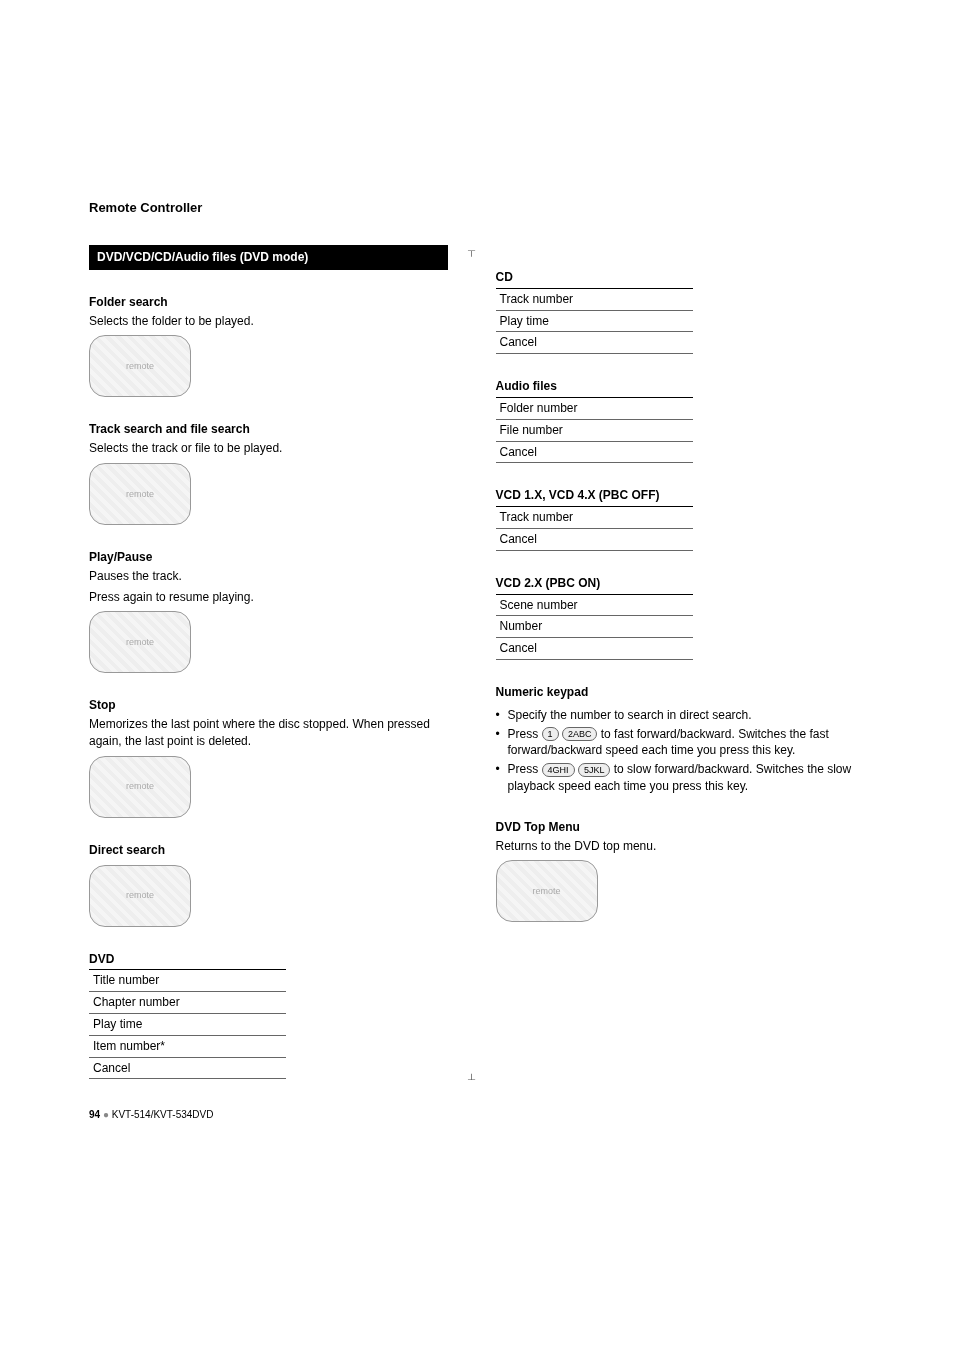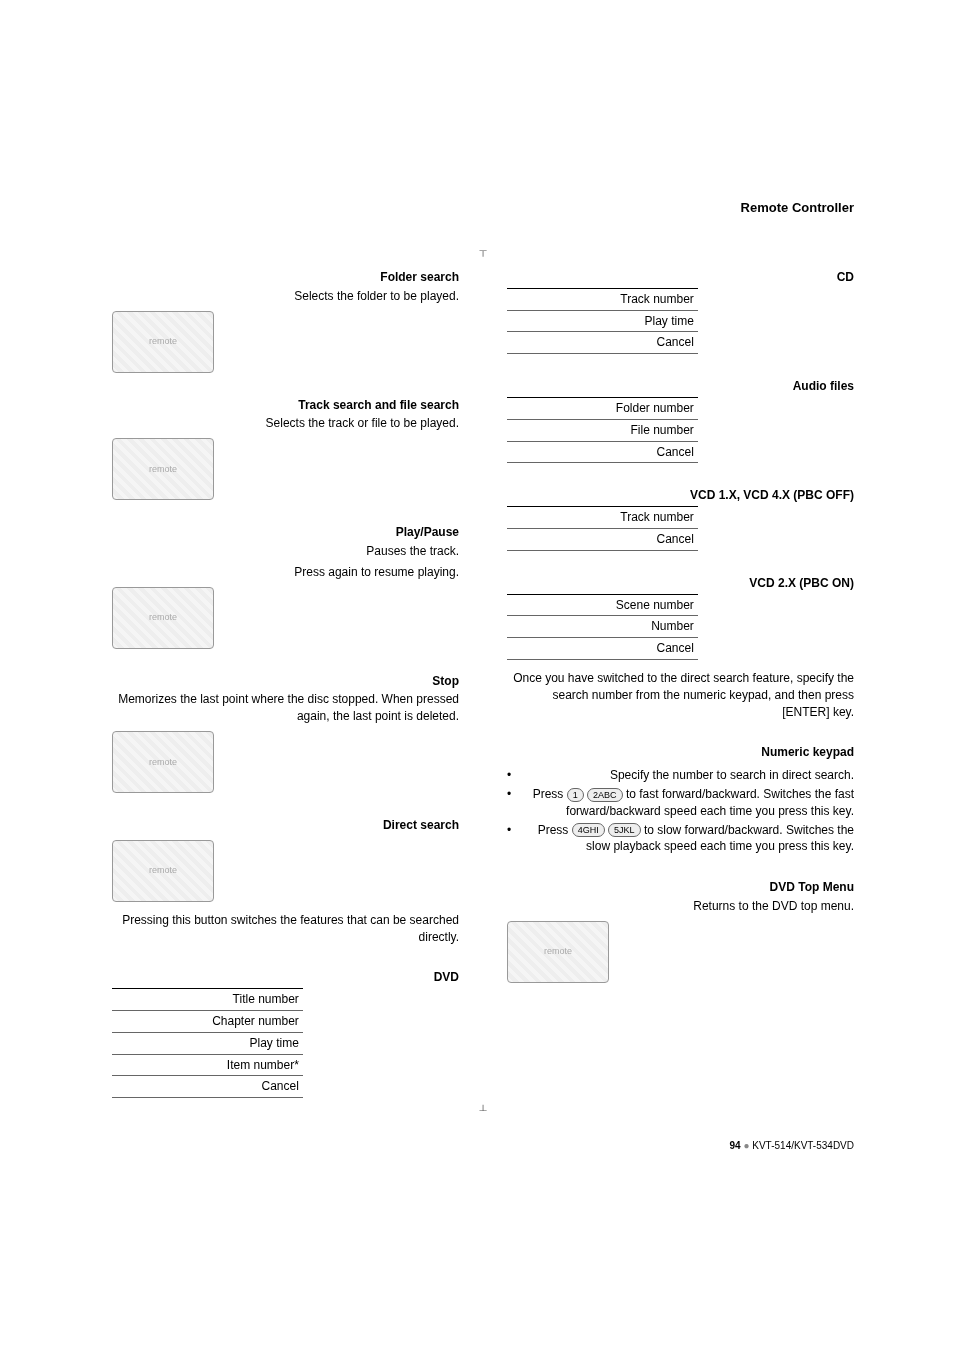--- a/index.html
+++ b/index.html
@@ -4,23 +4,22 @@
 <style>
   body {
     margin: 0;
     padding: 0;
     font-family: "Helvetica Neue", Arial, sans-serif;
     background: #fff;
     color: #000;
     width: 954px;
   }
   .page {
-    padding: 200px 100px 100px 112px;
+    padding: 200px 100px 100px 89px;
     box-sizing: border-box;
-    text-align: right;
   }
   .section-header {
     font-weight: bold;
     font-size: 13px;
     margin-bottom: 30px;
   }
   .columns {
     display: flex;
     gap: 20px;
   }
@@ -46,33 +45,33 @@
     margin-bottom: 2px;
   }
   .para {
     font-size: 12px;
     margin-bottom: 4px;
   }
   .remote-placeholder {
     width: 100px;
     height: 60px;
     border: 1px solid #999;
-    border-radius: 4px;
+    border-radius: 16px;
     margin: 6px 0 10px 0;
     background: repeating-linear-gradient(45deg,#f5f5f5,#f5f5f5 4px,#eee 4px,#eee 8px);
     display:flex;
     align-items:center;
     justify-content:center;
     font-size:9px;
     color:#aaa;
   }
   .list-table {
     border-top: 1.5px solid #000;
     width: 55%;
-    margin-bottom: 18px;
+    margin-bottom: 6px;
   }
   .list-table-right {
     border-top: 1.5px solid #000;
     width: 55%;
   }
   .list-row {
     border-bottom: 1px solid #666;
     padding: 2px 4px;
     font-size: 12px;
   }
@@ -124,41 +123,41 @@
 </style>
 </head>
 <body>
 
 <div class="page">
   <div class="section-header">Remote Controller</div>
 
   <div class="columns">
 
     <div class="col col-left">
+      <div class="black-bar">DVD/VCD/CD/Audio files (DVD mode)</div>
 
       <div class="sub-heading">Folder search</div>
       <div class="para">Selects the folder to be played.</div>
       <div class="remote-placeholder">remote</div>
 
       <div class="sub-heading">Track search and file search</div>
       <div class="para">Selects the track or file to be played.</div>
       <div class="remote-placeholder">remote</div>
 
       <div class="sub-heading">Play/Pause</div>
       <div class="para">Pauses the track.</div>
       <div class="para">Press again to resume playing.</div>
       <div class="remote-placeholder">remote</div>
 
       <div class="sub-heading">Stop</div>
       <div class="para">Memorizes the last point where the disc stopped. When pressed again, the last point is deleted.</div>
       <div class="remote-placeholder">remote</div>
 
       <div class="sub-heading">Direct search</div>
       <div class="remote-placeholder">remote</div>
-      <div class="para">Pressing this button switches the features that can be searched directly.</div>
 
       <div class="sub-heading">DVD</div>
       <div class="list-table">
         <div class="list-row">Title number</div>
         <div class="list-row">Chapter number</div>
         <div class="list-row">Play time</div>
         <div class="list-row">Item number*</div>
         <div class="list-row">Cancel</div>
       </div>
     </div>
@@ -190,21 +189,20 @@
         <div class="list-row">Cancel</div>
       </div>
 
       <div class="sub-heading">VCD 2.X (PBC ON)</div>
       <div class="list-table-right">
         <div class="list-row">Scene number</div>
         <div class="list-row">Number</div>
         <div class="list-row">Cancel</div>
       </div>
 
-      <div class="para" style="margin-top:10px;">Once you have switched to the direct search feature, specify the search number from the numeric keypad, and then press [ENTER] key.</div>
 
       <div class="sub-heading">Numeric keypad</div>
 
       <ul class="dotlist">
         <li>
           <span>Specify the number to search in direct search.</span>
         </li>
         <li>
           <span>Press </span>
           <span class="btn-pill">1</span>

